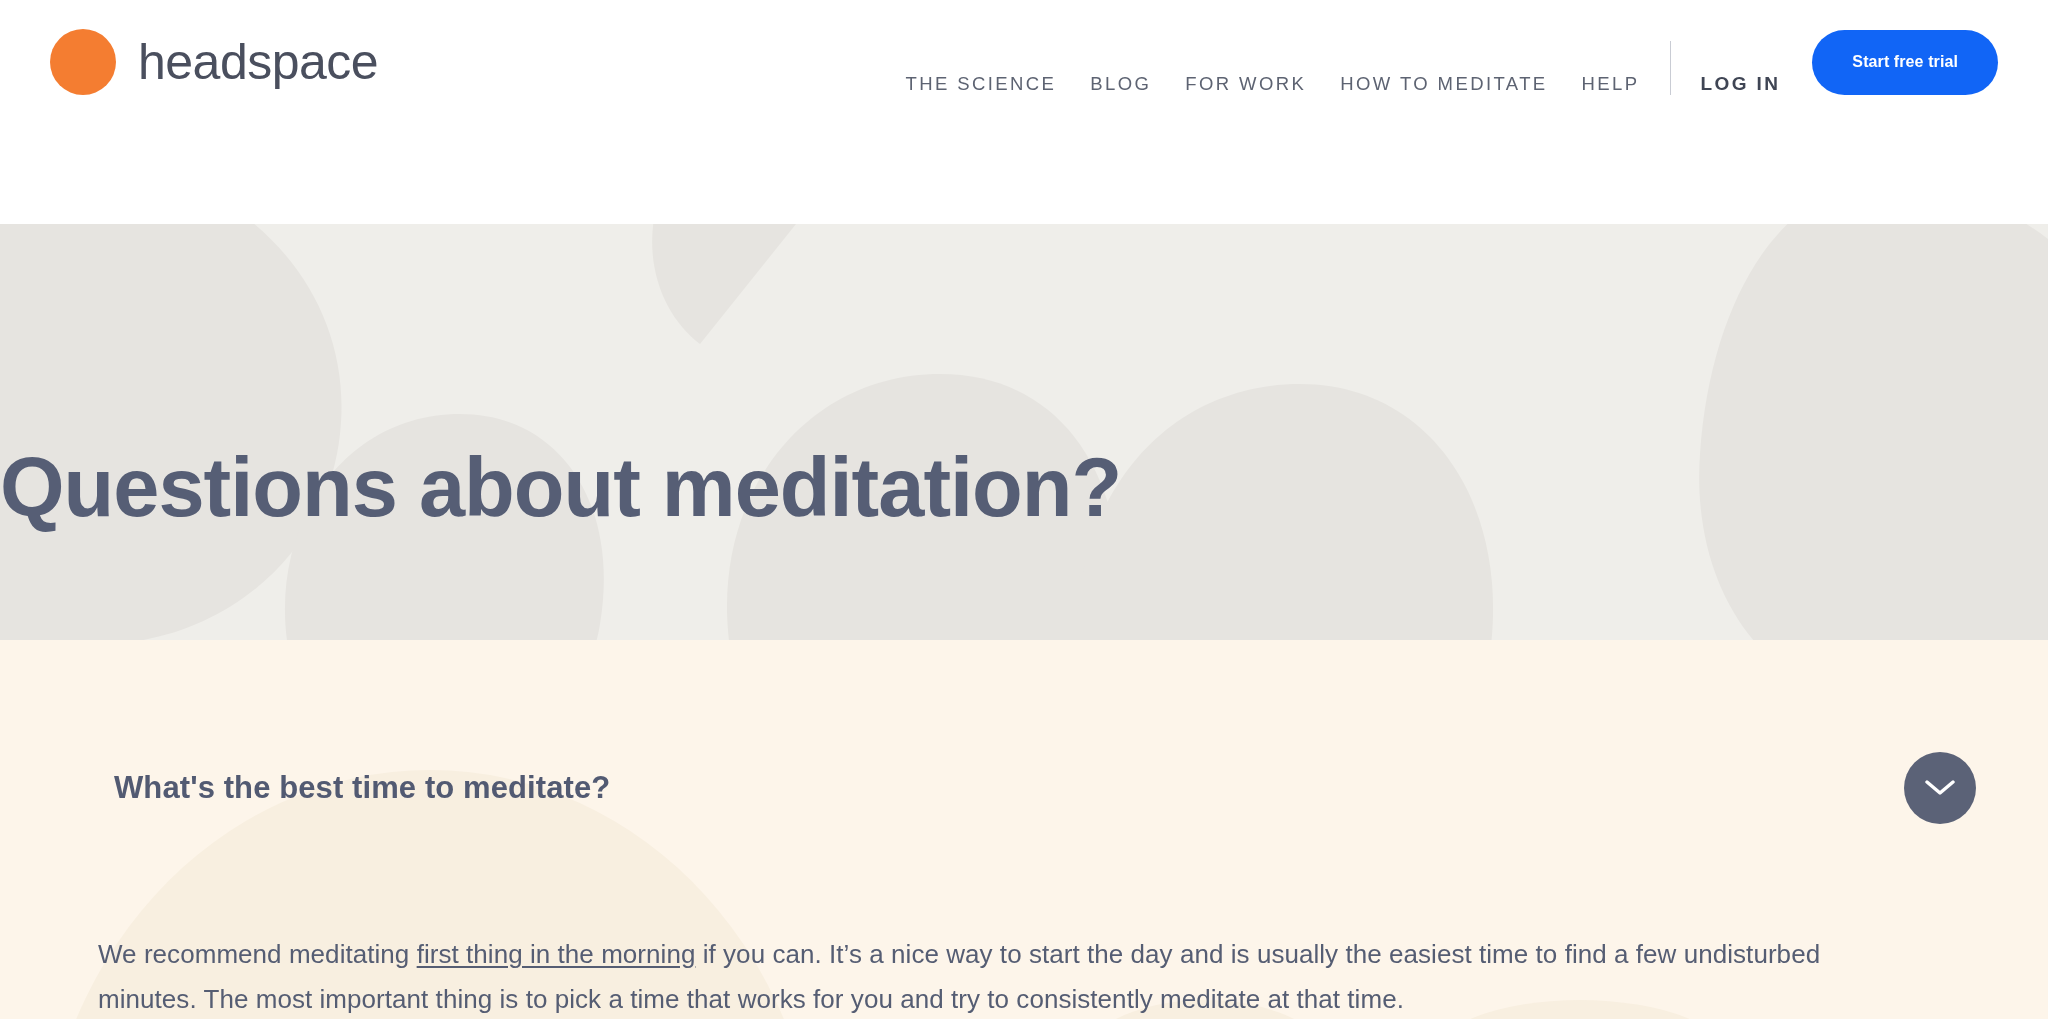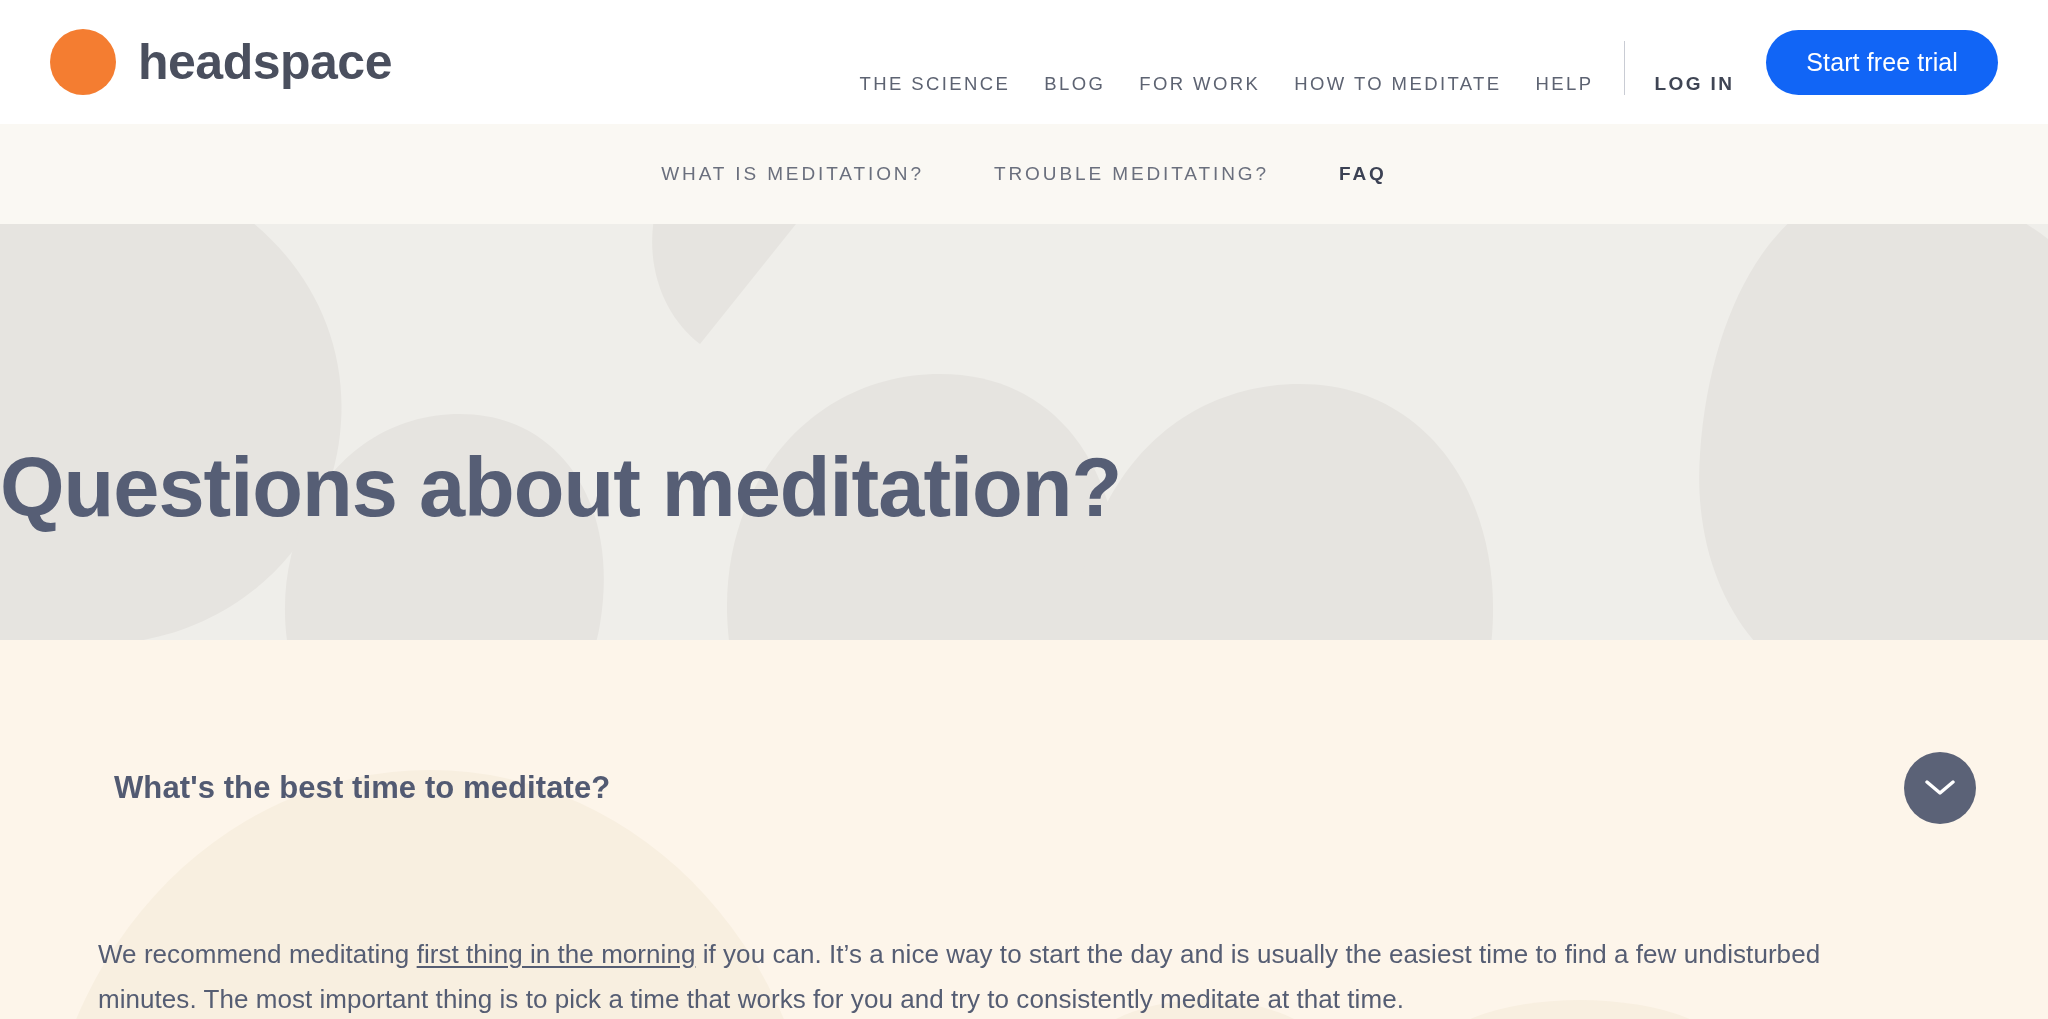--- a/index.html
+++ b/index.html
@@ -43,21 +43,21 @@
   }
   .brand-dot {
     width: 66px;
     height: 66px;
     border-radius: 50%;
     background: #f47d31;
     flex: 0 0 auto;
   }
   .brand-word {
     font-size: 50px;
-    font-weight: 700;
+    font-weight: 400;
     color: #4a4f5e;
     letter-spacing: -0.5px;
     line-height: 1;
   }
   .header-right {
     margin-left: auto;
     display: flex;
     align-items: flex-end;
   }
   .main-nav {
@@ -89,22 +89,22 @@
     white-space: nowrap;
   }
   .cta-btn {
     margin-left: 32px;
     background: #1165f6;
     color: #ffffff;
     border: none;
     border-radius: 40px;
     height: 65px;
     padding: 0 40px;
-    font-size: 25px;
-    font-weight: 400;
+    font-size: 16px;
+    font-weight: 700;
     font-family: inherit;
     cursor: pointer;
     white-space: nowrap;
     letter-spacing: 0.1px;
   }
 
   
   .sub-nav {
     position: absolute;
     top: 124px; left: 0;
@@ -248,25 +248,20 @@
         <a href="#">FOR WORK</a>
         <a href="#">HOW TO MEDITATE</a>
         <a href="#">HELP</a>
       </nav>
       <span class="nav-divider"></span>
       <a class="login-link" href="#">LOG IN</a>
       <button class="cta-btn">Start free trial</button>
     </div>
   </header>
 
-  <nav class="sub-nav">
-    <a href="#">WHAT IS MEDITATION?</a>
-    <a href="#">TROUBLE MEDITATING?</a>
-    <a href="#" class="active">FAQ</a>
-  </nav>
 
   <section class="hero">
     <svg class="hero-blobs" viewBox="0 0 2048 416" preserveAspectRatio="none" aria-hidden="true">
       <g fill="#e6e4e0">
 
         <path d="M-40,-60 C180,-110 360,30 340,210 C326,340 212,420 100,420 L-120,420 Z"></path>
 
         <path d="M660,-30 L820,-30 L700,120 C660,90 640,30 660,-30 Z"></path>
 
         <path d="M300,470 C250,330 330,190 460,190 C560,190 620,280 600,400 C590,470 520,540 440,540 C380,540 330,520 300,470 Z"></path>

